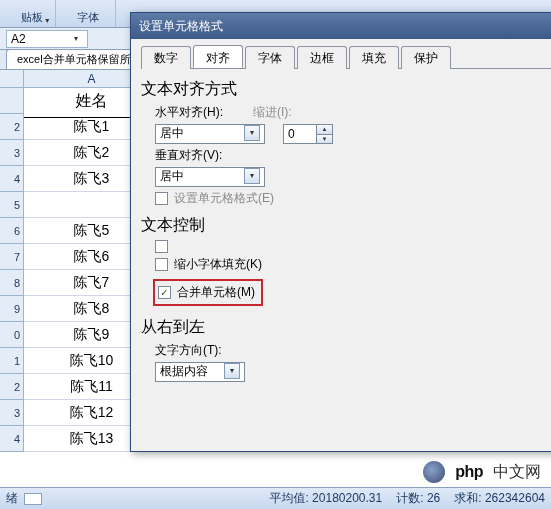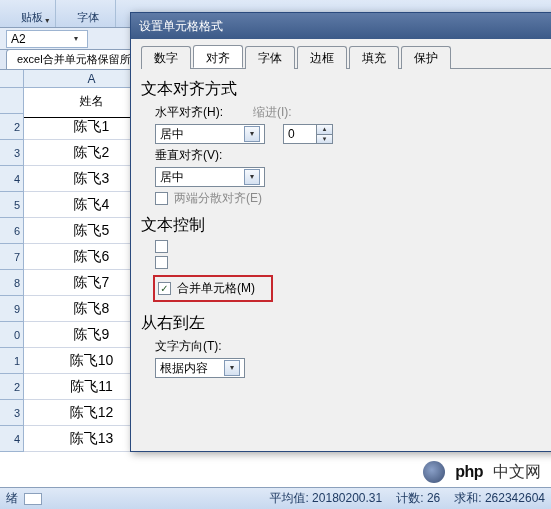--- a/index.html
+++ b/index.html
@@ -138,21 +138,21 @@
   .cell {
     border-right: 1px solid #d0d7e5;
     border-bottom: 1px solid #d0d7e5;
     display:flex;align-items:center;
     padding: 0 6px;
     font-size: 14px;
   }
   .cell.colA { width: 136px; justify-content:center; }
   .cell.colB { width: 380px; justify-content:center; }
   .titlecell {
-    font-size: 12px;
+    font-size: 16px;
     border-bottom: 1.5px solid #000;
     padding-bottom: 3px;
     height: 30px;
   }
 
   .statusbar {
     position: absolute;
     left:0;right:0;bottom:0;height:22px;
     background: linear-gradient(#dfe9f7,#c7d8ef);
     border-top:1px solid #8ba0bc;
@@ -243,21 +243,21 @@
   .dlg-content {
     background:#fff0; 
   }
   .section-title { font-size:16px; margin:2px 0 4px 0; }
   .row { display:flex;align-items:center;margin:3px 0 3px 14px; }
   .lbl { width:80px; }
   .combo {
     width:110px;height:20px;
     border:1px solid #7b8a9a;
     background:#fff;
-    display:flex;align-items:center;
+    display:flex;
     padding:0 4px;
   }
   .combo .dd {
     margin-left:auto;width:16px;height:16px;
     background:linear-gradient(#f6f9fd,#d5e1f1);
     border:1px solid #8299b6;
     display:flex;align-items:center;justify-content:center;
   }
   .combo.small { width:70px; }
   .indent-grp { margin-left:18px; display:flex;align-items:center;gap:6px; }
@@ -269,21 +269,21 @@
   .spinner .spin-btns div { flex:1;border-left:1px solid #7b8a9a;background:linear-gradient(#f6f9fd,#d5e1f1);display:flex;align-items:center;justify-content:center;font-size:7px;color:#333; }
   .spinner .spin-btns div:first-child{border-bottom:1px solid #7b8a9a;}
   .chk-row { display:flex;align-items:center;margin:3px 0 3px 14px;gap:6px; }
   .chk {
     width:13px;height:13px;border:1px solid #7b8a9a;background:#fff;
     display:flex;align-items:center;justify-content:center;font-size:10px;color:#2a5a2a;
   }
   .chk.checked::after{content:"✓";}
   .highlight-box {
     border:2px solid #c7272e;
-    padding:3px 16px 3px 3px;
+    padding:3px 6px 3px 3px;
     display:inline-flex;
     align-items:center;gap:6px;
     margin:3px 0 3px 12px;
   }
   .disabled { color:#8a8a8a; }
   .tri { font-size:8px;color:#333;line-height:1; }
 </style>
 </head>
 <body>
 
@@ -359,23 +359,20 @@
           </div>
           <div class="cell colB"></div>
         </div>
       <div class="crow">
           <div class="cell colA">
             <span>陈飞3</span>
           </div>
           <div class="cell colB"></div>
         </div>
       <div class="crow">
-          <div class="cell colA">
-            <span>陈飞4</span>
-          </div>
           <div class="cell colB"></div>
         </div>
       <div class="crow">
           <div class="cell colA">
             <span>陈飞5</span>
           </div>
           <div class="cell colB"></div>
         </div>
       <div class="crow">
           <div class="cell colA">
@@ -496,30 +493,31 @@
         <div class="combo">
           <span>居中</span>
           <span class="dd">
               <span class="tri">▾</span>
             </span>
         </div>
       </div>
 
       <div class="chk-row disabled">
         <span class="chk"></span>
-        <span>两端分散对齐(E)</span>
+        <span>设置单元格格式(E)</span>
       </div>
 
       <div class="section-title" style="margin-top:8px">文本控制</div>
 
       <div class="chk-row">
         <span class="chk"></span>
       </div>
       <div class="chk-row">
         <span class="chk"></span>
+        <span>缩小字体填充(K)</span>
       </div>
 
       <div class="highlight-box">
         <span class="chk checked"></span>
         <span>合并单元格(M)</span>
       </div>
 
       <div class="section-title" style="margin-top:8px">从右到左</div>
       <div class="row">
         <span class="lbl">文字方向(T):</span>

